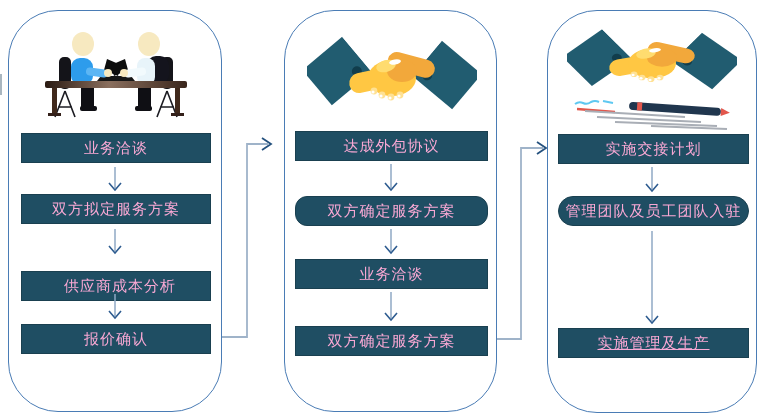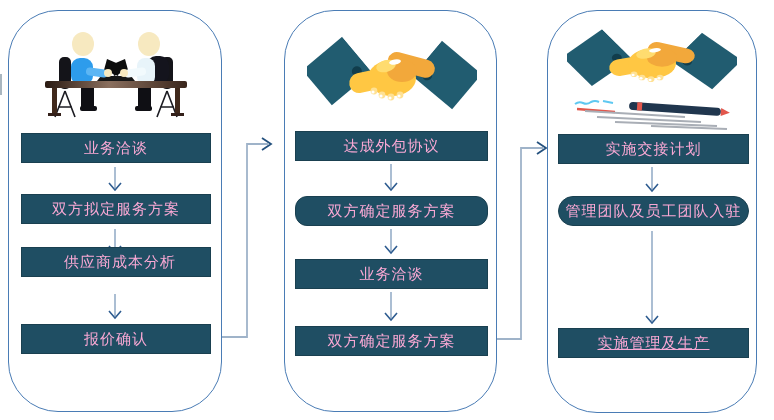--- a/index.html
+++ b/index.html
@@ -89,21 +89,21 @@
     <div class="box" style="top:122px;">业务洽谈</div>
     <svg class="varrow" style="top:155px;" width="18" height="26">
       <line x1="9" y1="1" x2="9" y2="22" stroke="#8fa9c5" stroke-width="1.5"></line>
       <polyline points="3,17 9,24 15,17" fill="none" stroke="#2e5c90" stroke-width="1.6"></polyline>
     </svg>
     <div class="box" style="top:183px;">双方拟定服务方案</div>
     <svg class="varrow" style="top:217px;" width="18" height="27">
       <line x1="9" y1="1" x2="9" y2="23" stroke="#8fa9c5" stroke-width="1.5"></line>
       <polyline points="3,18 9,25 15,18" fill="none" stroke="#2e5c90" stroke-width="1.6"></polyline>
     </svg>
-    <div class="box" style="top:236px;padding-left:8px;">供应商成本分析</div>
+    <div class="box" style="top:260px;padding-left:8px;">供应商成本分析</div>
     <svg class="varrow" style="top:282px;" width="18" height="27">
       <line x1="9" y1="1" x2="9" y2="23" stroke="#8fa9c5" stroke-width="1.5"></line>
       <polyline points="3,18 9,25 15,18" fill="none" stroke="#2e5c90" stroke-width="1.6"></polyline>
     </svg>
     <div class="box" style="top:313px;">报价确认</div>
   </div>
 
   <div class="panel p1">
     <div class="illus">
       <svg viewBox="0 0 170 92">

